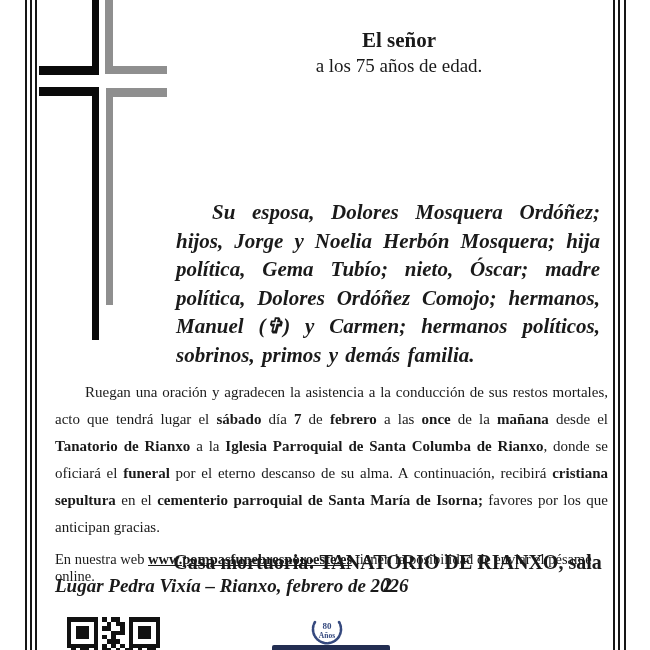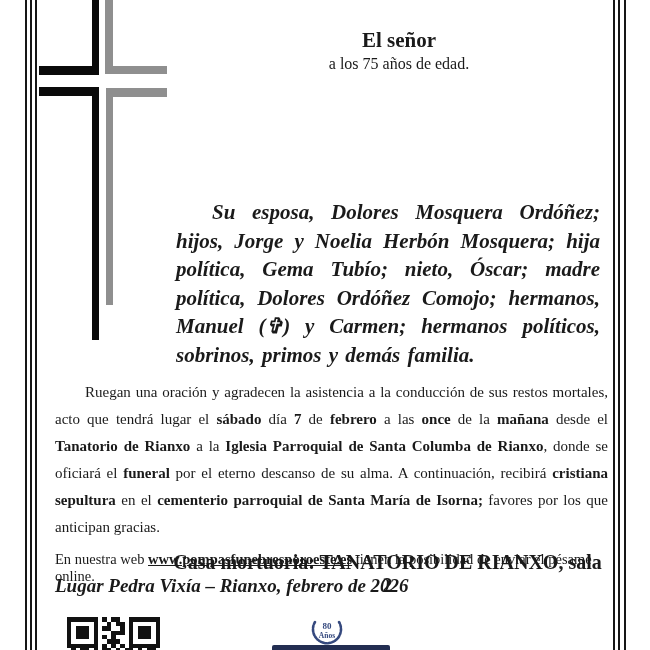--- a/index.html
+++ b/index.html
@@ -23,21 +23,21 @@
   .cv-black-bot{left:53px;top:87px;width:7px;height:253px;background:#0a0a0a;}
   .cv-gray-top{left:66px;top:0;width:8px;height:74px;background:#8f8f8f;}
   .ch-gray-top{left:66px;top:66px;width:62px;height:8px;background:#8f8f8f;}
   .ch-gray-bot{left:67px;top:88px;width:61px;height:9px;background:#8f8f8f;}
   .cv-gray-bot{left:67px;top:97px;width:7px;height:208px;background:#8f8f8f;}
 
   .header{position:absolute;left:170px;right:22px;top:28px;text-align:center;}
   .honorific{font-size:21px;font-weight:bold;}
   .deceased-name{font-size:28px;font-weight:bold;margin-top:3px;letter-spacing:.3px;}
   .death-line{font-size:19px;margin-top:5px;}
-  .age-line{font-size:16px;margin-top:2px;}
+  .age-line{font-size:19px;margin-top:2px;}
   .dep{font-size:20px;font-weight:bold;margin-top:14px;word-spacing:5px;letter-spacing:1px;}
 
   .family{
     position:absolute;left:176px;top:177px;width:424px;
     font-size:21px;line-height:28.5px;font-weight:bold;font-style:italic;
     text-align:justify;text-indent:36px;word-spacing:2px;
   }
   .announcement{
     position:absolute;left:55px;top:364px;width:553px;
     font-size:15px;line-height:27px;text-align:justify;text-indent:30px;

